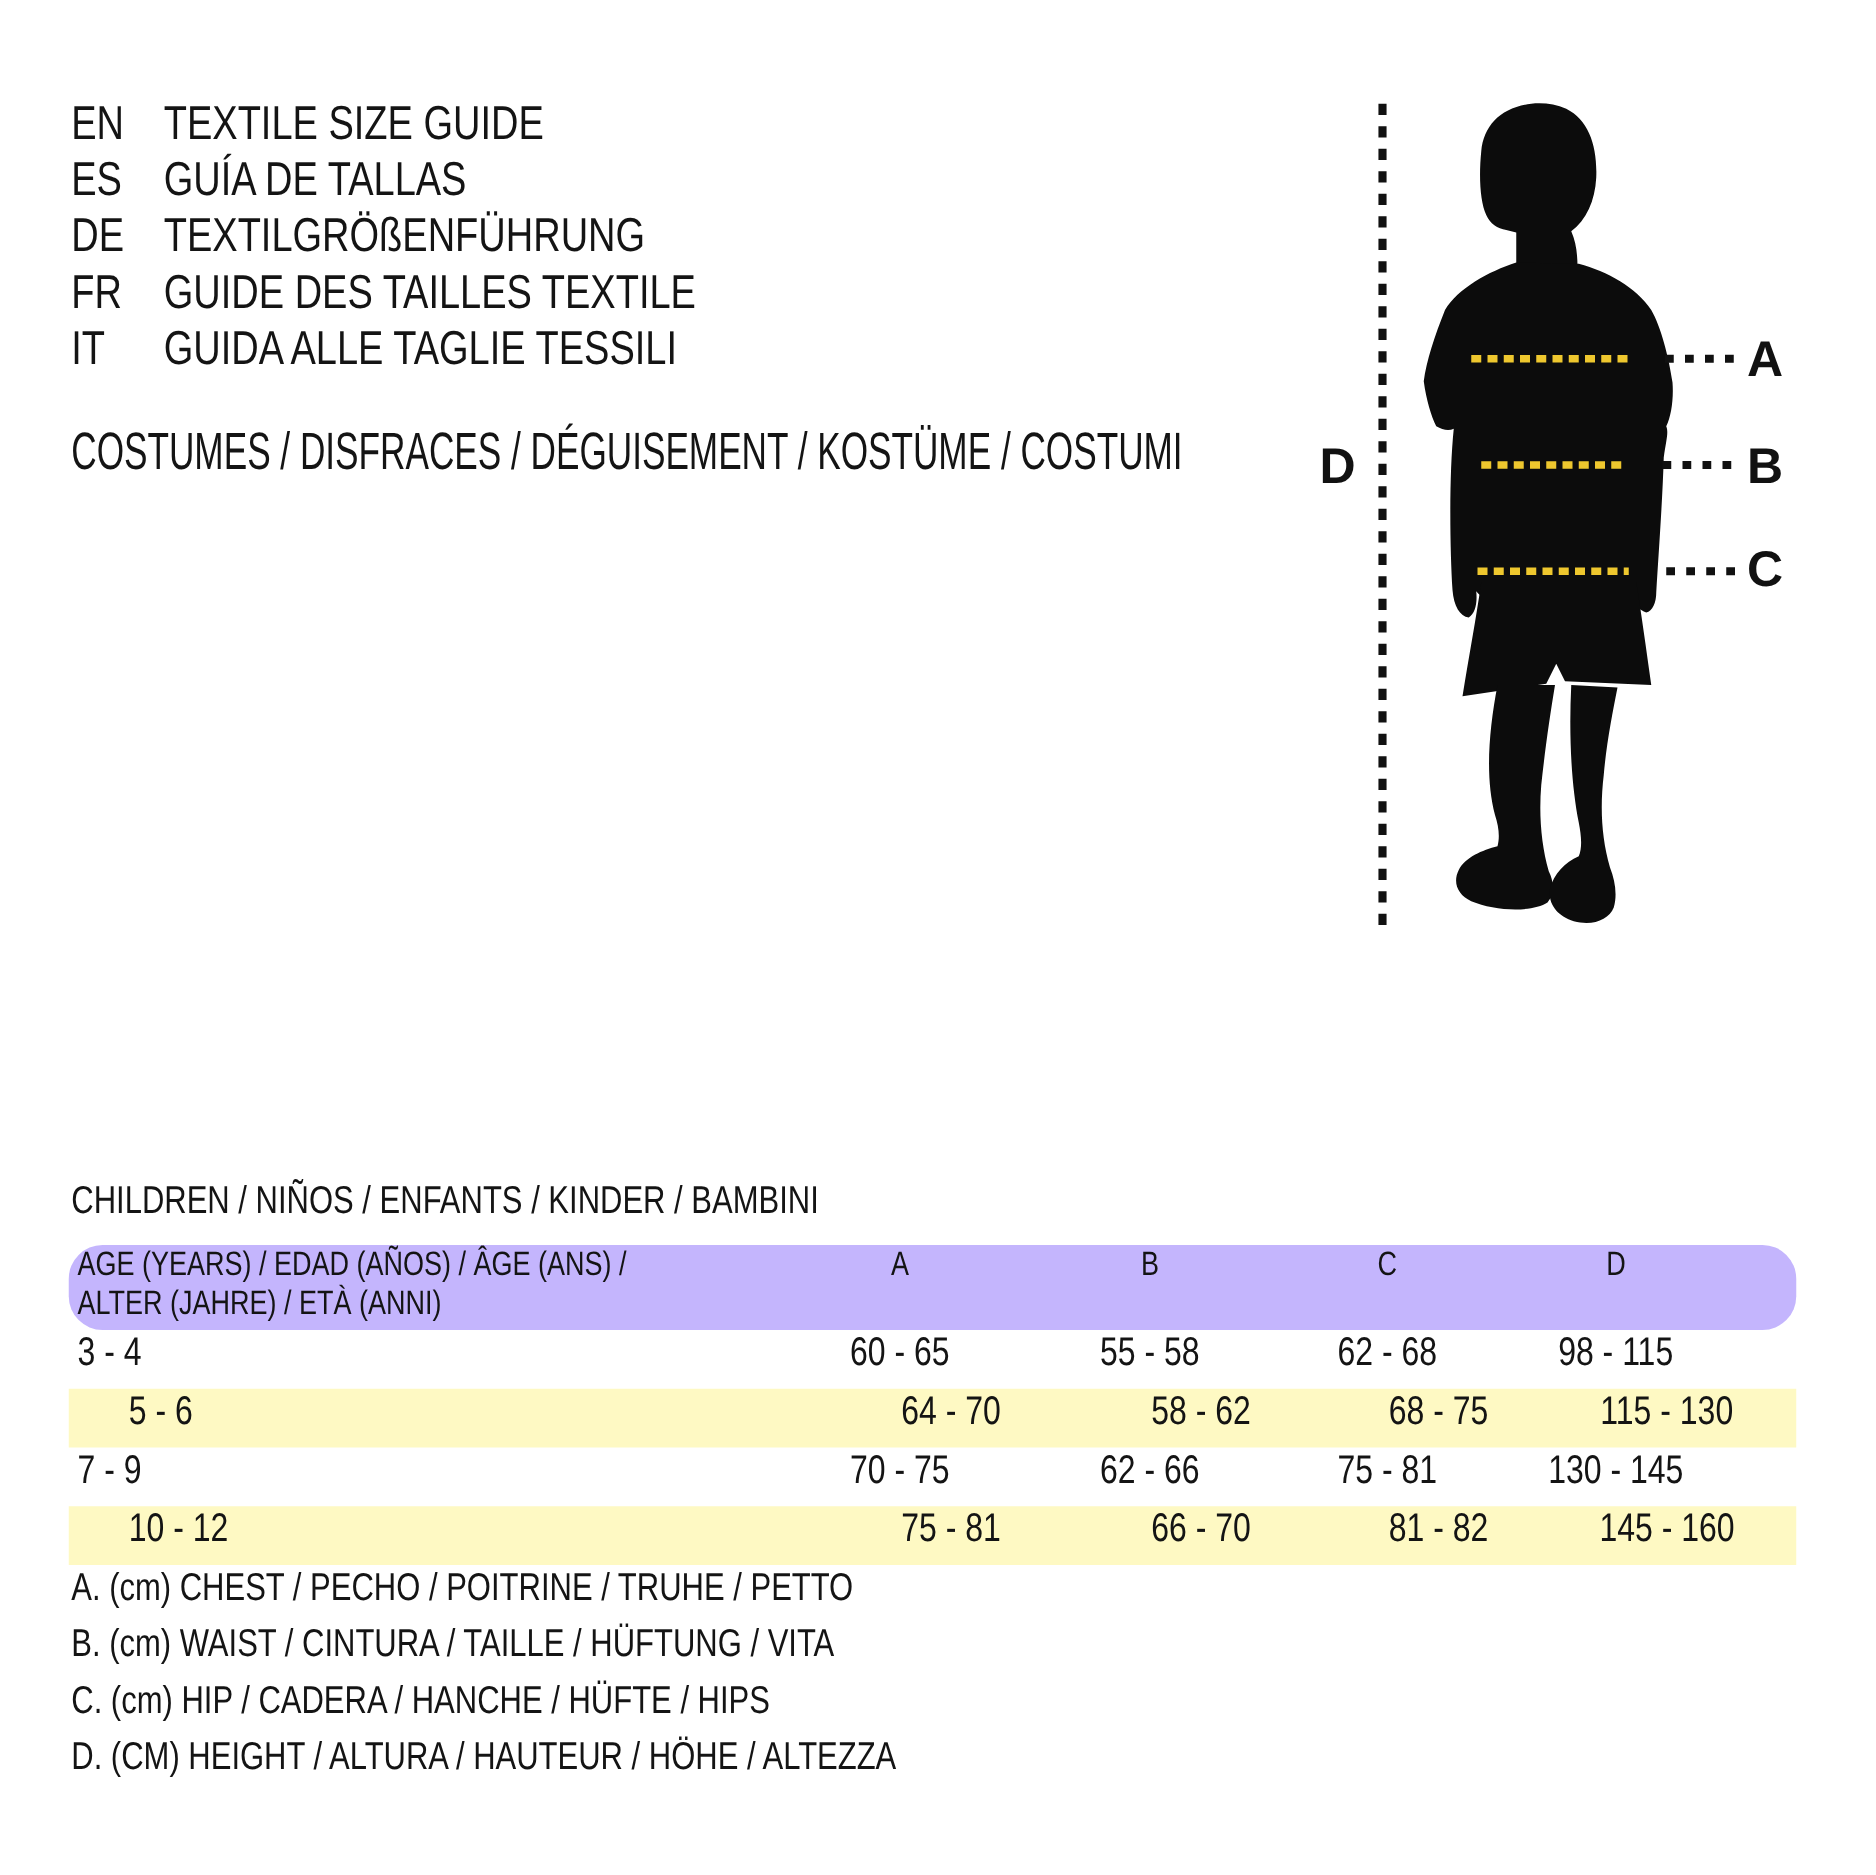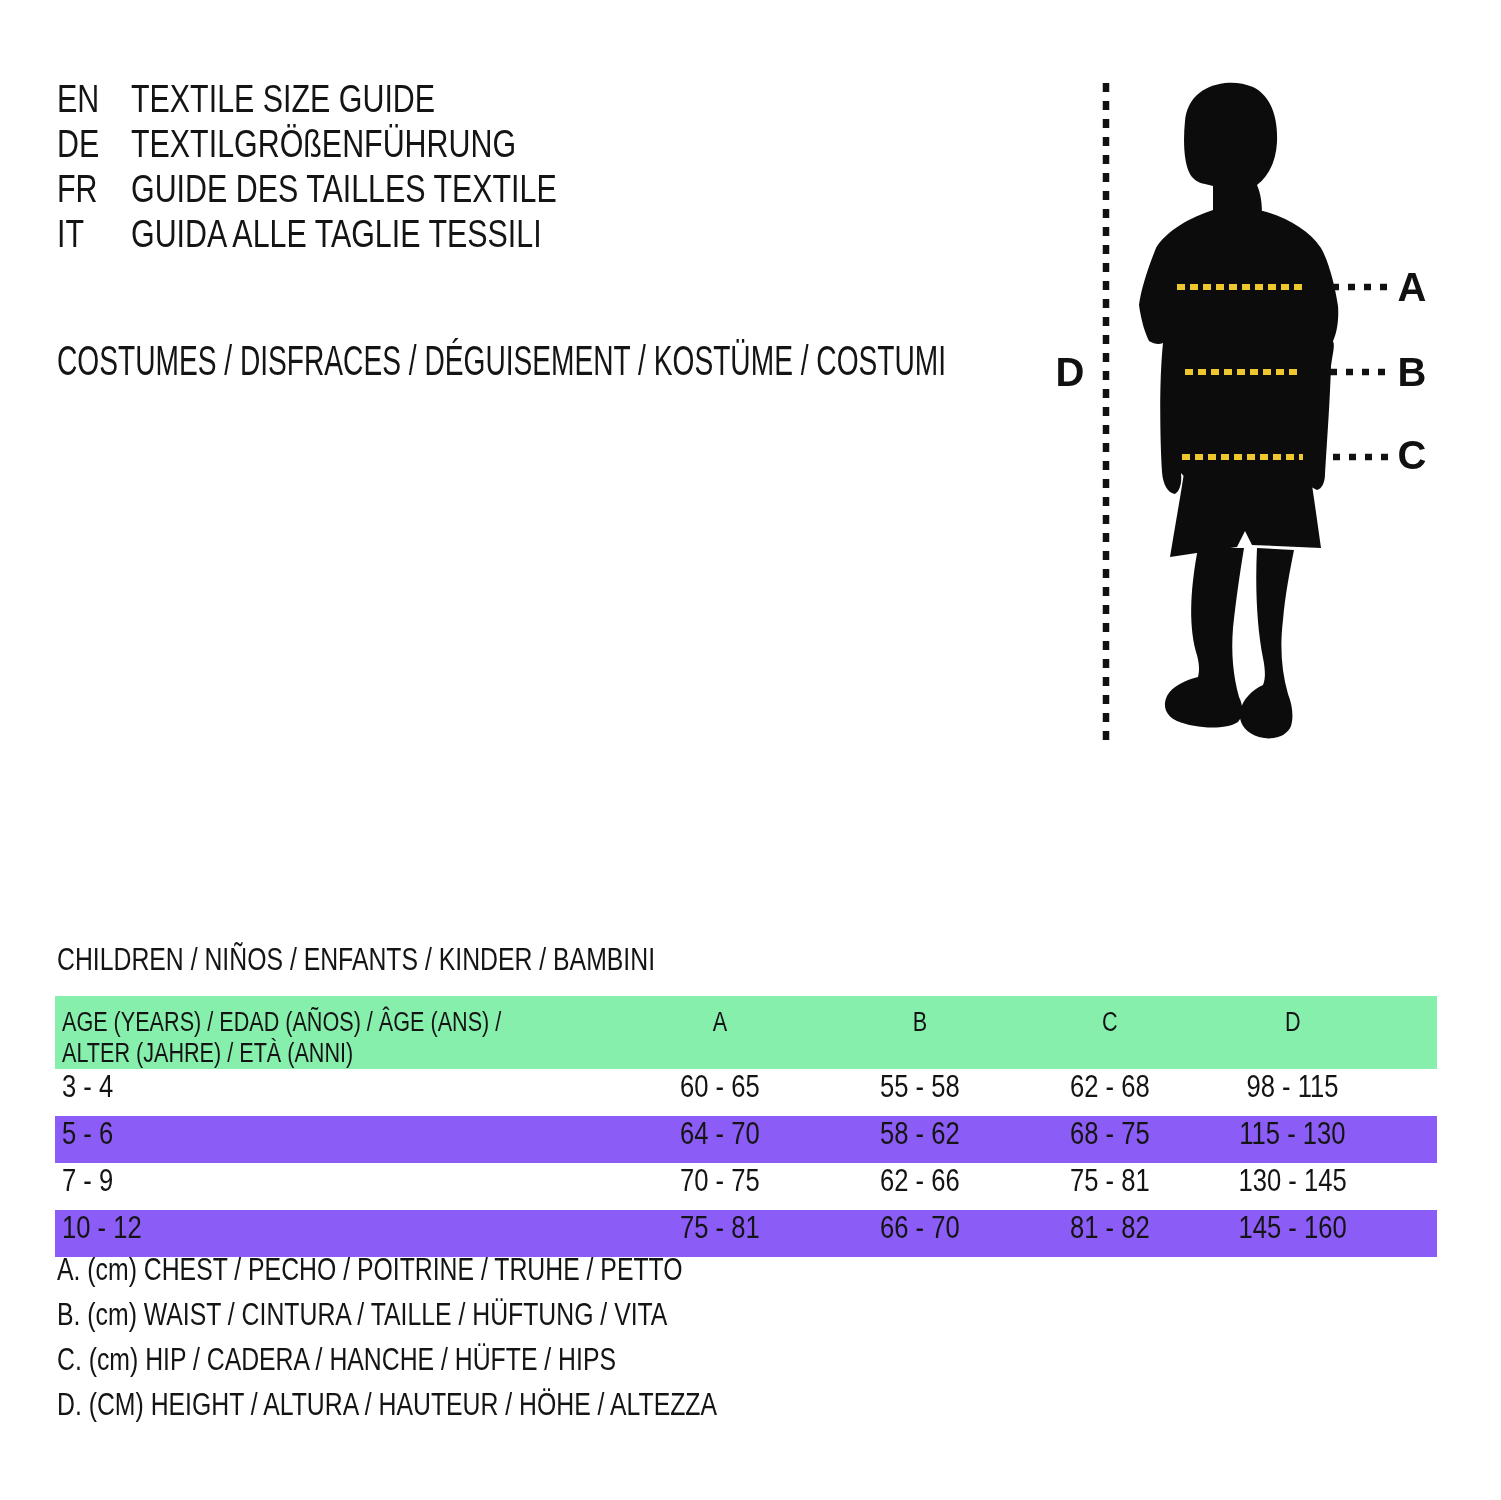--- a/index.html
+++ b/index.html
@@ -21,37 +21,41 @@
   .lang-code  { flex:0 0 74px; }
 
   .costumes { position:absolute; left:57px; top:337px; font-size:42px; font-weight:normal; }
 
   .figure-svg { position:absolute; left:1030px; top:55px; }
 
   .table-title { position:absolute; left:57px; top:942px; font-size:31px; }
 
   .size-table { position:absolute; left:55px; top:996px; width:1382px; }
   .t-row { display:grid; grid-template-columns:555px 220px 180px 200px 227px; }
-  .t-head { background:#86efac; min-height:68px; padding-top:11px; font-size:27px; line-height:31px; }
+  .t-head { background:#c4b5fd; min-height:68px; padding-top:0; font-size:27px; line-height:31px;border-radius:27px; }
   .age-cell { padding-left:7px; text-align:left; }
   .num-cell, .col-letter { text-align:center; }
   .c-d { padding-right:62px; }
   .t-row.data { height:47px; line-height:35px; font-size:32px; }
-  .t-row.alt { background:#8b5cf6; }
+  .t-row.alt { background:#fef9c3;padding-left:41px; }
 
   .legend { position:absolute; left:57px; top:1247px; font-size:31px; list-style:none; }
   .legend li { height:45px; line-height:45px; }
 </style>
 </head>
 <body>
 
 <div class="lang-block">
   <div class="lang-row">
     <span class="lang-code"><span class="sqz">EN</span></span>
     <span><span class="sqz">TEXTILE SIZE GUIDE</span></span>
+  </div>
+  <div class="lang-row">
+    <span class="lang-code"><span class="sqz">ES</span></span>
+    <span><span class="sqz">GUÍA DE TALLAS</span></span>
   </div>
   <div class="lang-row">
     <span class="lang-code"><span class="sqz">DE</span></span>
     <span><span class="sqz">TEXTILGRÖßENFÜHRUNG</span></span>
   </div>
   <div class="lang-row">
     <span class="lang-code"><span class="sqz">FR</span></span>
     <span><span class="sqz">GUIDE DES TAILLES TEXTILE</span></span>
   </div>
   <div class="lang-row">

